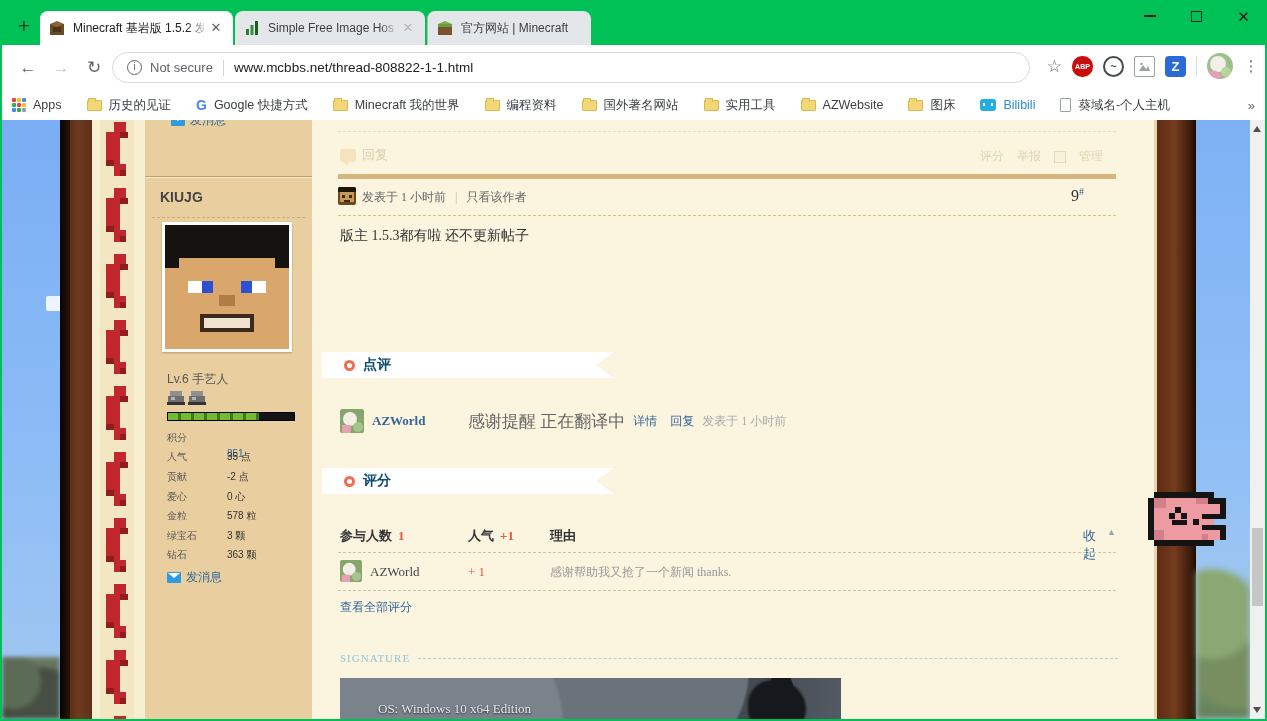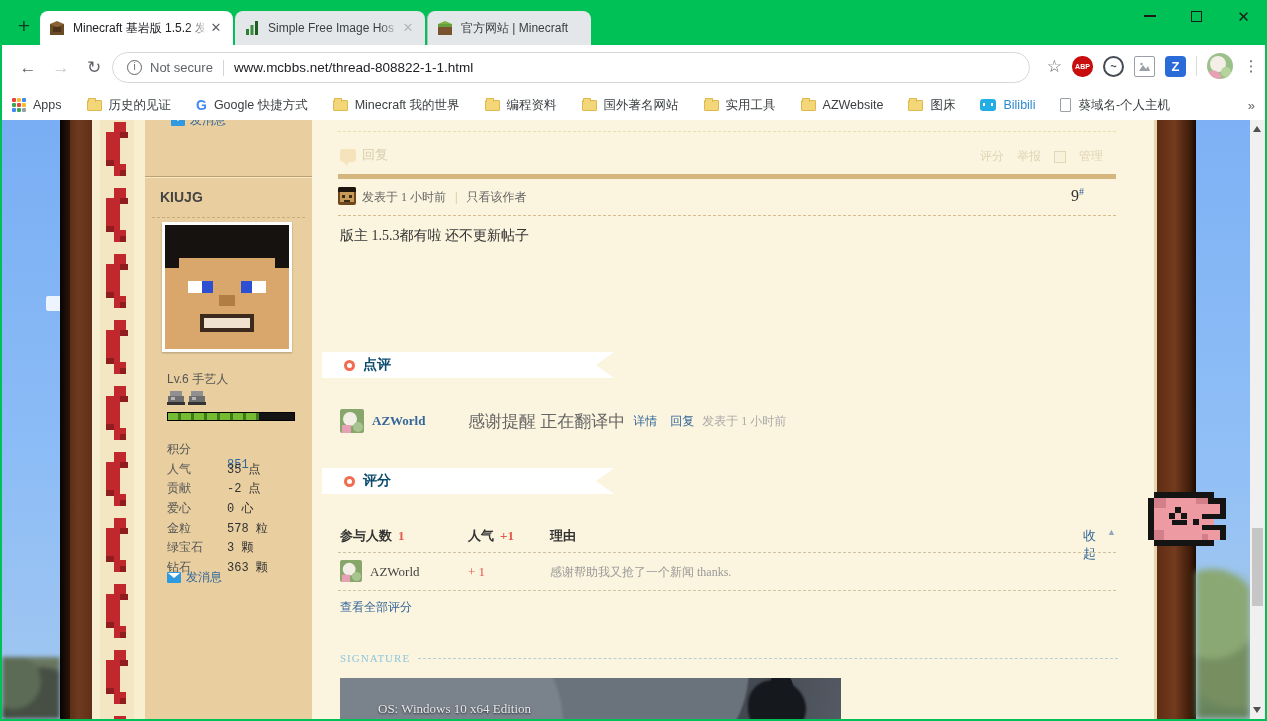--- a/index.html
+++ b/index.html
@@ -83,21 +83,21 @@
   
   .side-msg-top{position:absolute;left:26px;top:-8px;display:flex;gap:5px;align-items:center;}
   .side-divider{position:absolute;left:0;top:56px;width:100%;height:2px;background:#bfa26b;border-bottom:1px solid #f6e9cc;}
   .username{position:absolute;left:15px;top:69px;font-size:14px;font-weight:bold;color:#444;}
   .side-dash{position:absolute;left:7px;top:97px;width:153px;border-top:1px dashed #c9ad79;}
   .avatar-frame{position:absolute;left:17px;top:102px;width:130px;height:130px;background:#fff;padding:3px;box-shadow:0 1px 2px rgba(0,0,0,.25);}
   .level{position:absolute;left:22px;top:251px;font-size:12px;color:#555;}
   .badges{position:absolute;left:22px;top:270px;display:flex;gap:3px;}
   .xpbar{position:absolute;left:22px;top:292px;width:128px;height:9px;background:#141414;border:1px solid #000;}
   .xpfill{height:100%;width:72%;background:repeating-linear-gradient(90deg,#74bb33 0 10px,#3e7a19 10px 13px);}
-  .stats{position:absolute;left:22px;top:320px;font-size:12px;color:#555;font-family:Liberation Mono, monospace;}
+  .stats{position:absolute;left:22px;top:308px;font-size:10px;color:#555;}
   .stat-row{display:flex;height:19.6px;align-items:center;}
   .stat-label{width:60px;color:#555;}
   .stat-value{color:#333;}
   .stat-link{color:#369;margin-top:31px;}
   .side-msg{position:absolute;left:22px;top:449px;display:flex;gap:5px;align-items:center;}
   .mail-ico{width:14px;height:11px;background:#2f9ae0;position:relative;border-radius:1px;}
   .mail-ico:before{content:"";position:absolute;left:1px;top:1px;border-left:6px solid transparent;border-right:6px solid transparent;border-top:5px solid #fff;}
   .blue-link{color:#369;font-size:12px;text-decoration:none;}
 
   

